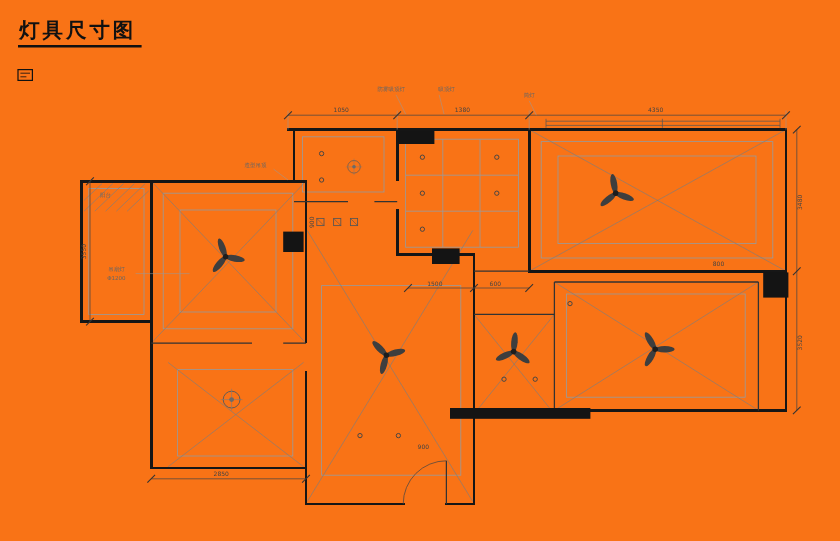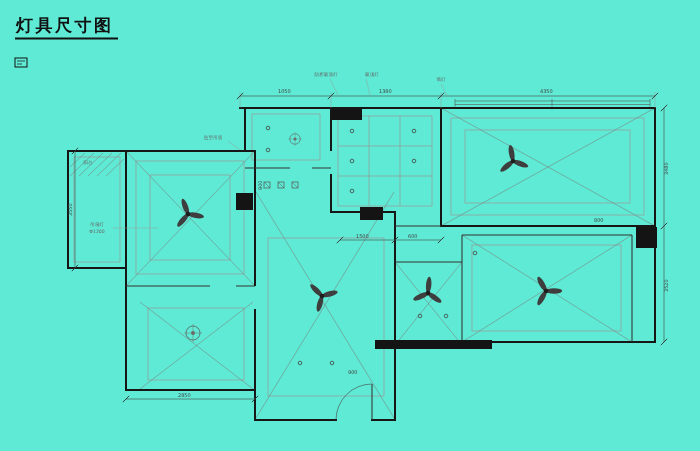--- a/index.html
+++ b/index.html
@@ -1,16 +1,16 @@
 <!DOCTYPE html>
 <html><head>
 <meta charset="utf-8">
 <style>
   html,body{margin:0;padding:0;background:#fff;}
-  #page{position:relative;width:700px;height:451px;background:#5eead4;overflow:hidden;
+  #page{position:relative;width:700px;height:451px;background:#f97316;overflow:hidden;
         font-family:"Liberation Sans",sans-serif;}
   svg text{user-select:none;}
   .title-text{font-family:"DejaVu Serif",serif;font-weight:bold;font-size:17px;
               letter-spacing:2.5px;fill:#111;}
   .tiny{font-size:4.6px;fill:#666;font-family:"DejaVu Sans",sans-serif;}
   .dim{font-size:5px;fill:#444;font-family:"DejaVu Sans",sans-serif;}
   .wall{stroke:#161616;stroke-width:2.3;fill:none;stroke-linecap:square;}
   .thin{stroke:#333;stroke-width:1.05;fill:none;}
   .detail{stroke:#9a9a9a;stroke-width:0.7;fill:none;}
   .diag{stroke:#7d7d7d;stroke-width:0.55;fill:none;}

